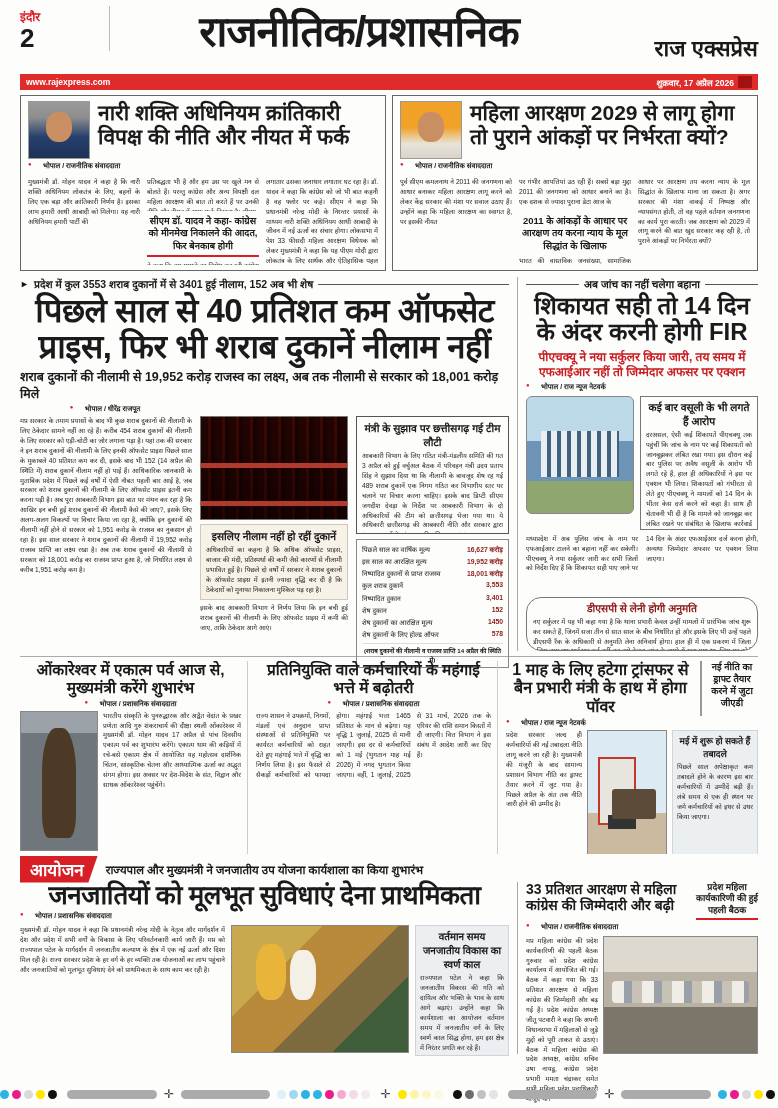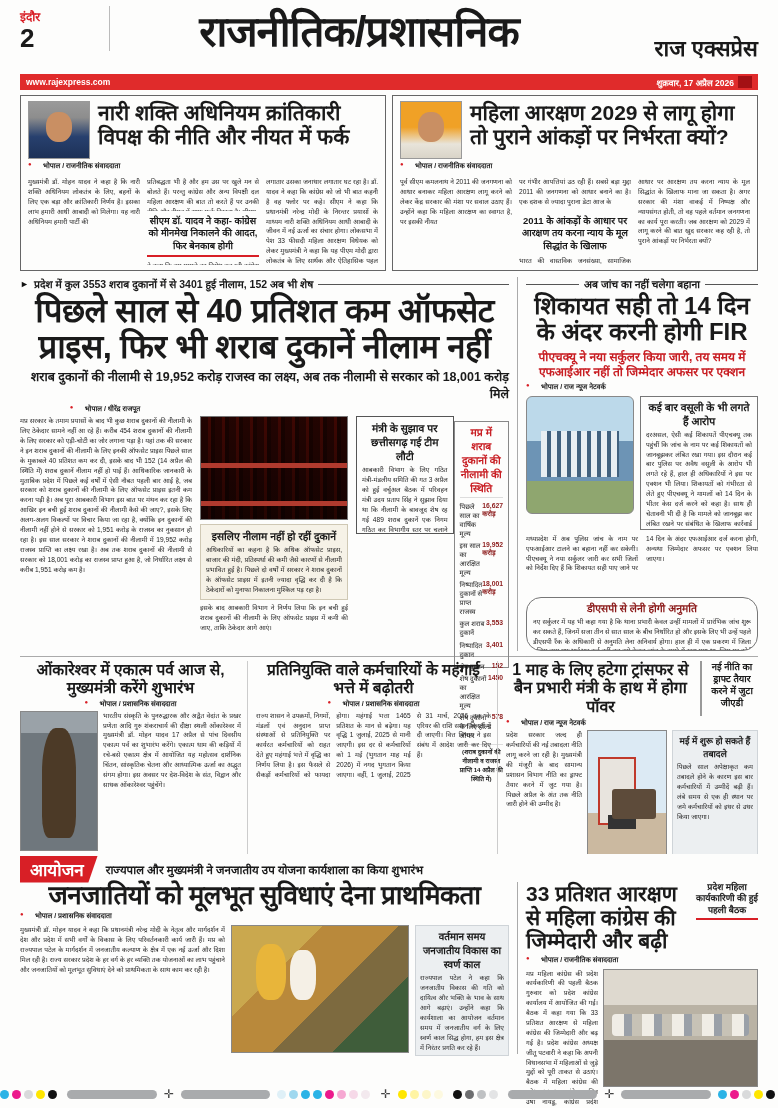--- a/index.html
+++ b/index.html
@@ -44,25 +44,25 @@
   .t-subhead2 { font-size:9.5px; font-weight:800; text-align:center; line-height:1.3; margin:4px 0; }
 
   
   .mid-row { display:flex; margin:6px 20px 0 20px; height:374px; }
   .liq { width:498px; border-right:1px solid #aaa; padding-right:8px; }
   .kicker { display:flex; align-items:center; gap:5px; font-size:10.5px; font-weight:bold; }
   .kicker .kline { flex:1; border-top:1px solid #555; }
   .kicker .arrow { color:#111; font-size:9px; }
   .liq-headline { font-size:33px; font-weight:800; text-align:center; line-height:1.08;
                   margin-top:2px; letter-spacing:-0.5px; }
-  .liq-subhead { font-size:12.5px; font-weight:800; text-align:right; margin-top:4px; }
+  .liq-subhead { font-size:12.5px; font-weight:800; text-align:left; margin-top:4px; }
   .liq-cols { display:flex; gap:8px; margin-top:2px; height:252px; }
   .liq-c1 { width:172px; }
   .liq-c2 { width:148px; display:flex; flex-direction:column; }
-  .liq-c3 { flex:1; display:flex; flex-direction:row; }
+  .liq-c3 { flex:1; display:flex; flex-direction:column;align-items:flex-end; }
   .photo-bottles { height:104px; border:1px solid #777;
       background: repeating-linear-gradient(90deg,#3c1510 0 7px,#6b2417 7px 10px,#2a0d09 10px 14px),
                   linear-gradient(180deg,#4a1b12,#2c0f0a); background-blend-mode:overlay; position:relative; }
   .photo-bottles:after { content:""; position:absolute; left:0; right:0; top:46px; height:5px; background:#b03a2e; box-shadow:0 38px 0 #b03a2e; }
   .inset1 { background:#f6f2e7; border:1px solid #cfc8b4; padding:4px 5px; margin-top:4px; flex:1; overflow:hidden; }
   .inset-title { font-size:10.5px; font-weight:800; text-align:center; margin-bottom:2px; }
   .inset2 { border:1px solid #555; padding:4px 5px; overflow:hidden; }
   .ltable { border:1px solid #888; margin-top:5px; padding:3px 5px; }
   .ltable-title { color:#c81e23; font-size:10.5px; font-weight:800; text-align:center;
                   border-bottom:1px solid #ddd; padding-bottom:2px; margin-bottom:2px; }
@@ -124,21 +124,21 @@
   .bl-content { display:flex; gap:6px; flex:1; margin-top:2px; }
   .bl-text { width:205px; }
   .photo-lamp { width:178px; height:128px; border:1px solid #888;
       background: linear-gradient(135deg,#caa84e 0 30%,#b9893b 30% 55%,#7d6a3f 55% 75%,#3f5d3a 75% 100%); position:relative; }
   .photo-lamp:before { content:""; position:absolute; left:24px; top:18px; width:30px; height:56px;
       border-radius:40%; background:#e8b53a; }
   .photo-lamp:after { content:""; position:absolute; left:58px; top:24px; width:26px; height:50px;
       border-radius:40%; background:#f5f0e6; }
   .bot-right { flex:1; display:flex; flex-direction:column; }
   .br-head { display:flex; gap:4px; }
-  .br-headline { flex:1; font-size:21px; font-weight:800; line-height:1.12; }
+  .br-headline { flex:1; font-size:14px; font-weight:800; line-height:1.12; }
   .br-side { width:62px; font-size:9px; font-weight:800; text-align:center; line-height:1.25;
              border-bottom:2px solid #d81f26; align-self:flex-start; padding-bottom:2px; }
   .br-content { display:flex; gap:5px; flex:1; margin-top:2px; }
   .br-text { width:72px; }
   .photo-meeting { flex:1; height:118px; border:1px solid #888;
       background: linear-gradient(180deg,#ded9cf 0 30%,#b9b2a4 30% 60%,#7c756a 60% 100%); position:relative; }
   .photo-meeting:before { content:""; position:absolute; left:8px; top:44px; right:8px; height:22px;
       background: repeating-linear-gradient(90deg,#f0ede6 0 12px,#9aa0a8 12px 20px,#c7c2b6 20px 30px); border-radius:4px; }
 
   
@@ -236,21 +236,20 @@
             <p class="body-text">अधिकारियों का कहना है कि अधिक ऑफसेट प्राइस, बाजार की मंदी, प्रतिस्पर्धा की कमी जैसे कारणों से नीलामी प्रभावित हुई है। पिछले दो वर्षों में सरकार ने शराब दुकानों के ऑफसेट प्राइस में इतनी ज्यादा वृद्धि कर दी है कि ठेकेदारों को मुनाफा निकालना मुश्किल पड़ रहा है।</p>
           </div>
           <p class="body-text" style="margin-top:3px; flex:1;">इसके बाद आबकारी विभाग ने निर्णय लिया कि इन बची हुई शराब दुकानों की नीलामी के लिए ऑफसेट प्राइस में कमी की जाए, ताकि ठेकेदार आगे आएं।</p>
         </div>
         <div class="liq-c3">
           <div class="inset2" style="height:118px;">
             <div class="inset-title">मंत्री के सुझाव पर छत्तीसगढ़ गई टीम लौटी</div>
             <p class="body-text" style="height:92px;">आबकारी विभाग के लिए गठित मंत्री-मंडलीय समिति की गत 3 अप्रैल को हुई वर्चुअल बैठक में परिवहन मंत्री उदय प्रताप सिंह ने सुझाव दिया था कि नीलामी के बावजूद शेष रह गई 489 शराब दुकानें एक निगम गठित कर विभागीय स्तर पर चलाने पर विचार करना चाहिए। इसके बाद डिप्टी सीएम जगदीश देवड़ा के निर्देश पर आबकारी विभाग के दो अधिकारियों की टीम को छत्तीसगढ़ भेजा गया था। ये अधिकारी छत्तीसगढ़ की आबकारी नीति और सरकार द्वारा शराब दुकानों के संचालन की प्रक्रिया का अध्ययन कर वापस आ गए हैं। उन्होंने रिपोर्ट विभाग को सौंप दी है। विभाग उच्च स्तर पर रिपोर्ट का अध्ययन कर इस पर आगे निर्णय लेगा।</p>
           </div>
           <div class="ltable">
-            <div class="ltable-title">मप्र में शराब दुकानों की नीलामी की स्थिति</div>
             <div class="ltr">
               <span>पिछले साल का वार्षिक मूल्य</span>
               <span class="val">16,627 करोड़</span>
             </div>
             <div class="ltr">
               <span>इस साल का आरक्षित मूल्य</span>
               <span class="val">19,952 करोड़</span>
             </div>
             <div class="ltr">
               <span>निष्पादित दुकानों से प्राप्त राजस्व</span>

